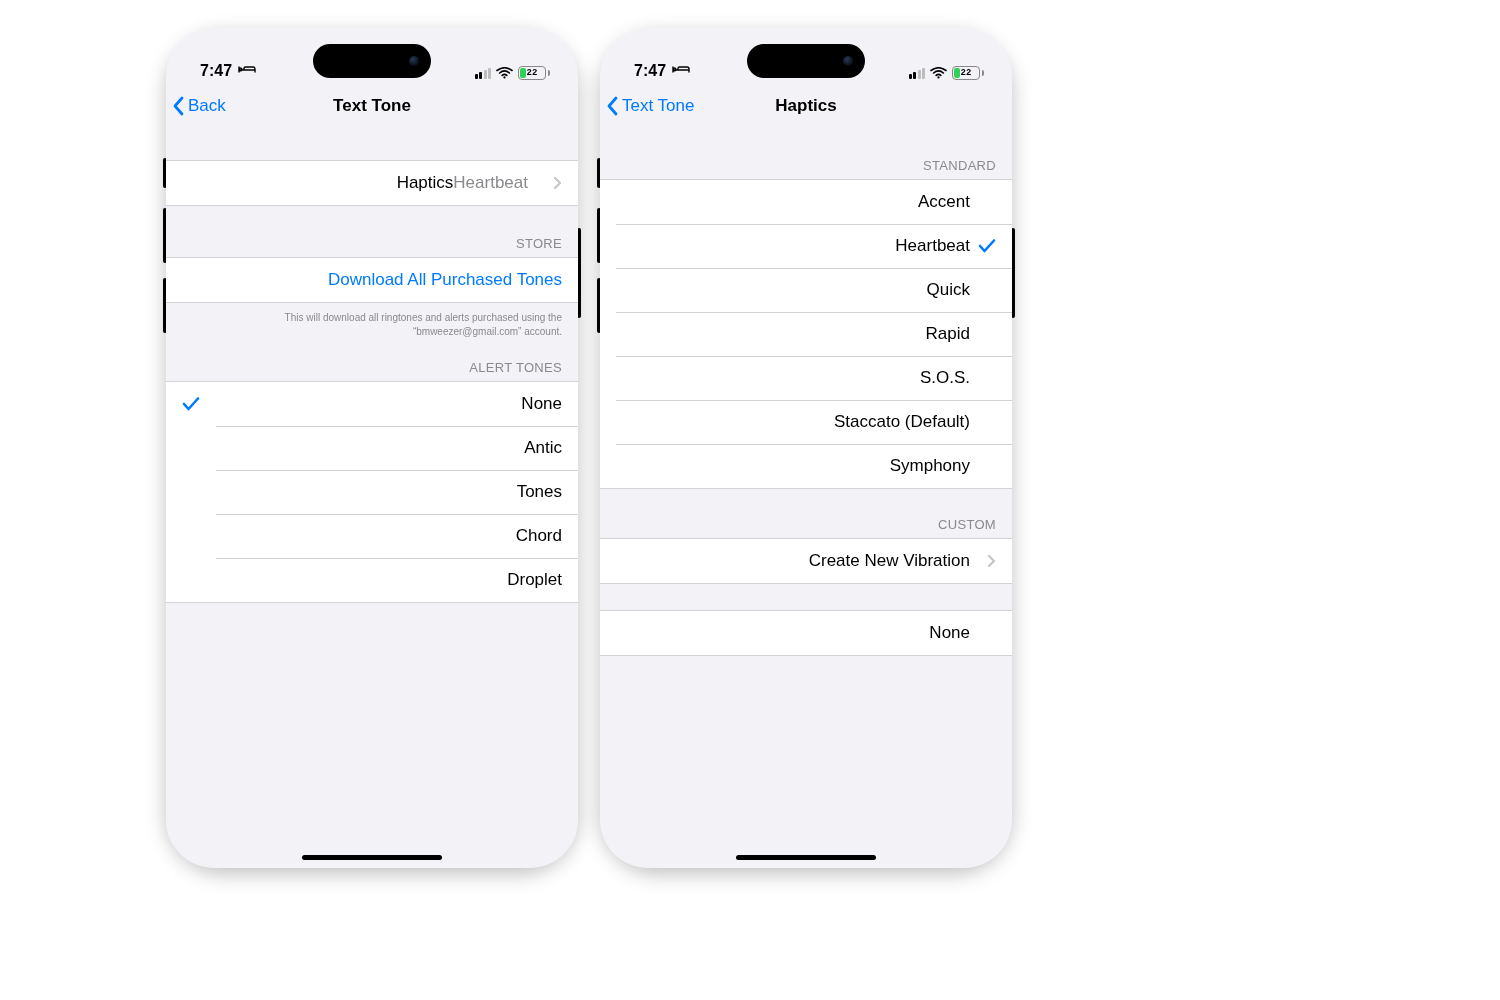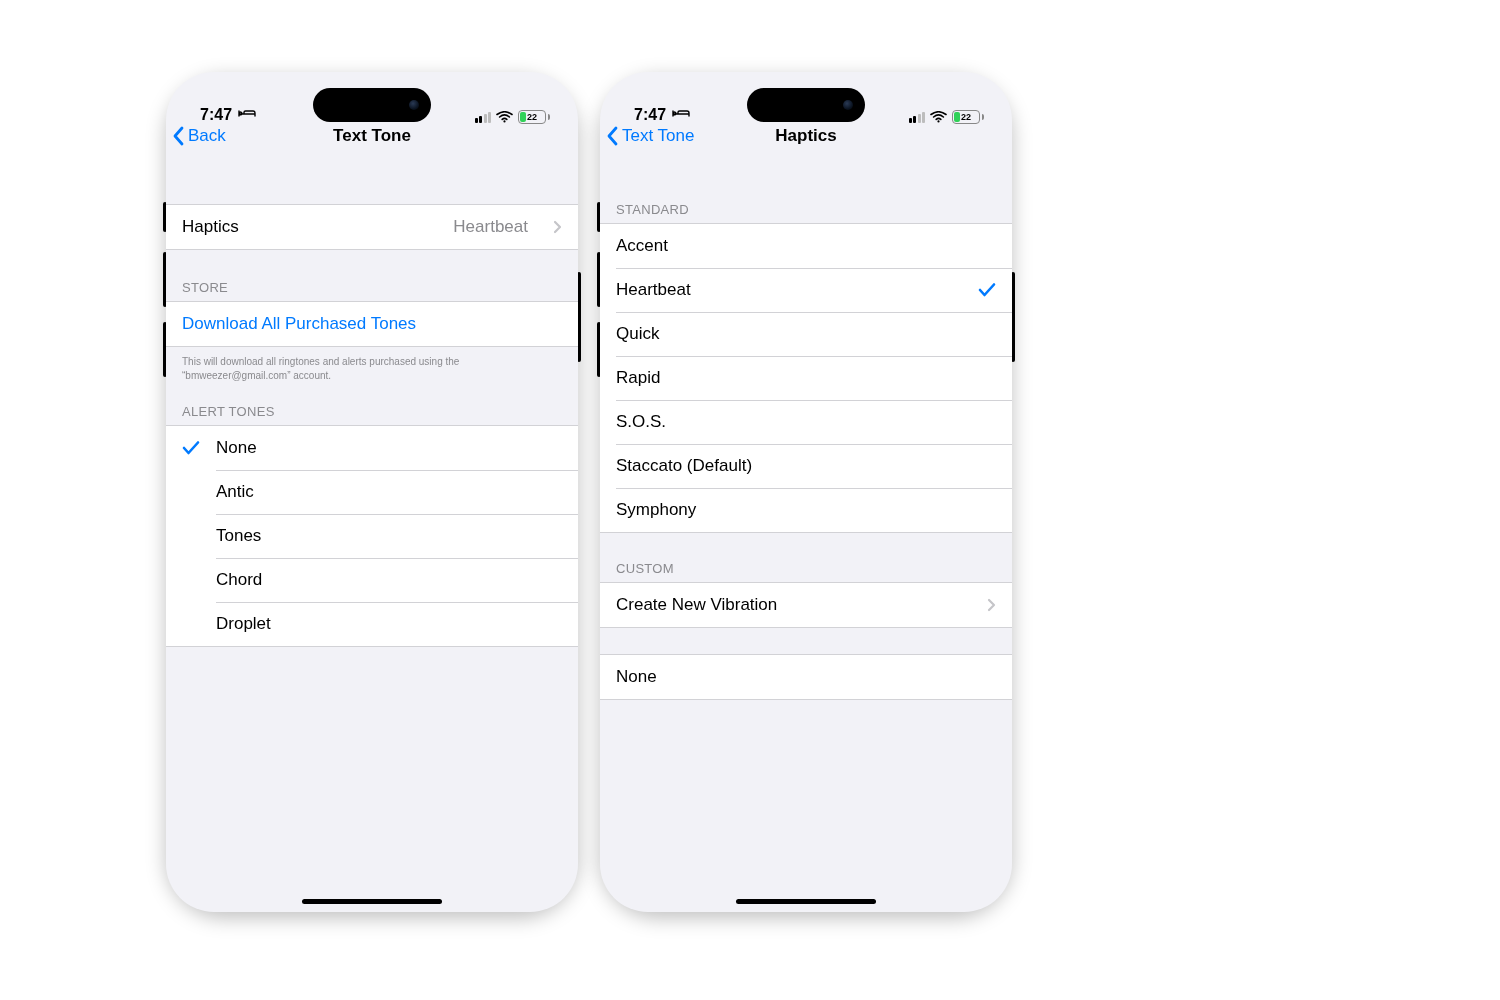--- a/index.html
+++ b/index.html
@@ -13,21 +13,20 @@
   }
   .phone {
     position: absolute;
     width: 412px;
     height: 840px;
     background: #eab308;
     border-radius: 58px;
     box-shadow: 0 0 0 2px #333 inset, 0 6px 20px rgba(0,0,0,0.25);
     padding: 0;
     box-sizing: border-box;
-    margin-top: 44px;
   }
   
   .side-btn { position: absolute; background: #000; border-radius: 3px; }
   .vol-up   { left: -3px; top: 180px; width: 4px; height: 55px; }
   .vol-down { left: -3px; top: 250px; width: 4px; height: 55px; }
   .silence  { left: -3px; top: 130px; width: 4px; height: 30px; }
   .power    { right: -3px; top: 200px; width: 4px; height: 90px; }
 
   .screen {
     width: 100%;
@@ -68,40 +67,40 @@
   }
   .status-left { display: flex; align-items: center; gap: 6px; }
   .status-right { display: flex; align-items: center; gap: 5px; }
   .bed-icon { font-size: 14px; line-height:1; position:relative; top:-1px;}
   .signal-bars { display:flex; align-items:flex-end; gap:1.5px; }
   .signal-bars span { width:3px; background:#bdbdbd; border-radius:1px; }
   .signal-bars span.on { background:#000; }
   .b1{height:5px}.b2{height:7px}.b3{height:9px}.b4{height:11px}
   .wifi-icon svg { display:block; }
   .battery {
-    display:flex; align-items:center; gap:2px;
+    display:flex; align-items:center; gap:2px;font-family:Liberation Mono, monospace;
   }
   .batt-body {
     width:28px; height:14px;
     border:1px solid #888; border-radius:4px;
     position:relative; box-sizing:border-box;
     display:flex; align-items:center; justify-content:center;
   }
   .batt-fill {
     position:absolute; left:1px; top:1px; bottom:1px;
     width:24%; background:#30d158; border-radius:2px;
   }
   .batt-num { position:relative; font-size:9px; font-weight:700; color:#000; z-index:2; }
   .batt-cap { width:2px; height:6px; background:#888; border-radius:0 2px 2px 0; }
 
   .nav-bar {
     height: 48px;
     position: relative;
     display: flex;
-    align-items: flex-start;
+    align-items: center;
     border-bottom: 0.5px solid rgba(0,0,0,0);
   }
   .nav-back {
     position: absolute;
     left: 6px;
     display: flex;
     align-items: center;
     color: #007aff;
     font-size: 17px;
     gap: 2px;
@@ -112,20 +111,21 @@
     margin: 0 auto;
     font-size: 17px;
     font-weight: 600;
     color: #000;
   }
 
   .content {
     position: absolute;
     top: 102px; left:0; right:0; bottom:0;
     overflow: hidden;
+    text-align: right;
   }
 
   .section-gap { height: 30px; }
   .section-header {
     font-size: 13px;
     color: #8a8a8e;
     padding: 6px 16px 6px 16px;
     text-transform: uppercase;
     letter-spacing: 0.3px;
   }

